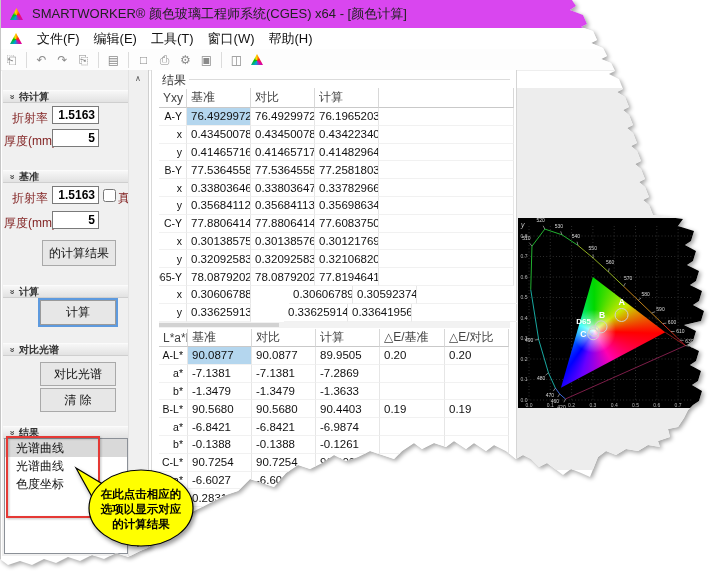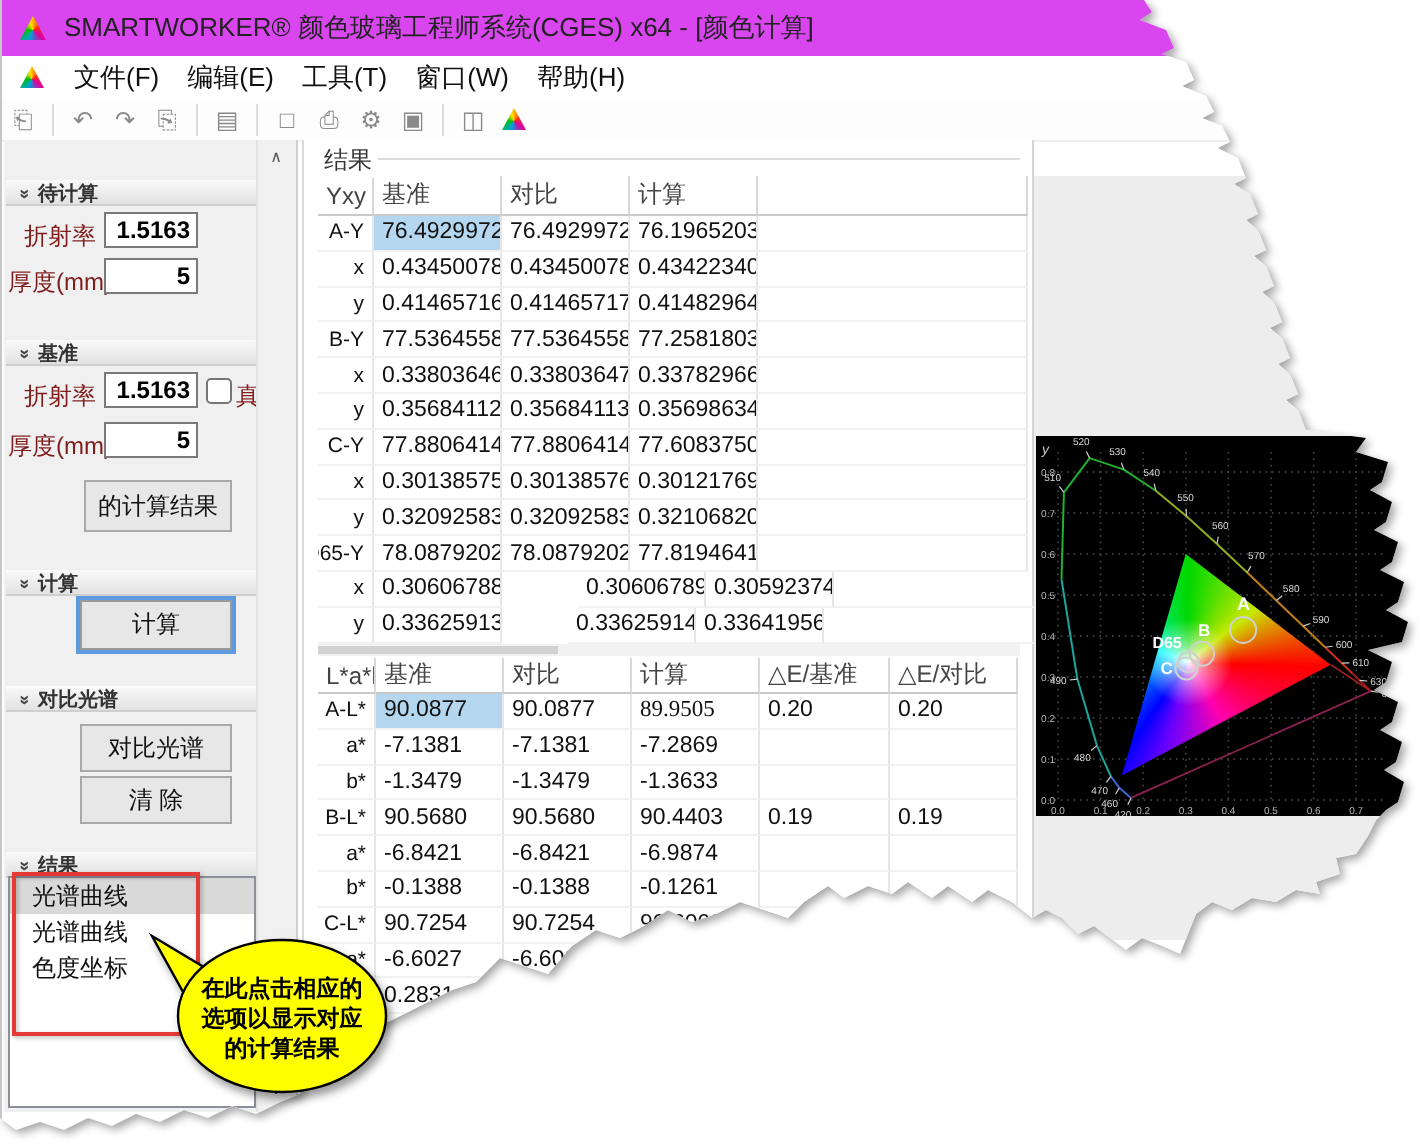--- a/index.html
+++ b/index.html
@@ -262,21 +262,21 @@
             <span class="cell " style="width: 64px; height: 100%;">基准</span>
             <span class="cell " style="width: 64px; height: 100%;">对比</span>
             <span class="cell " style="width: 64px; height: 100%;">计算</span>
             <span class="cell " style="width: 65px; height: 100%;">△E/基准</span>
             <span class="cell " style="width: 64px; height: 100%;">△E/对比</span>
           </div>
           <div class="trow " style="height: 17.8px;">
             <span class="cell lbl" style="width: 29px; height: 100%;">A-L*</span>
             <span class="cell  selc" style="width: 64px; height: 100%;">90.0877</span>
             <span class="cell " style="width: 64px; height: 100%;">90.0877</span>
-            <span class="cell " style="width: 64px; height: 100%; font-family: Liberation Serif, serif;">89.9505</span>
+            <span class="cell " style="width: 64px; height: 100%;">89.9505</span>
             <span class="cell " style="width: 65px; height: 100%;">0.20</span>
             <span class="cell " style="width: 64px; height: 100%;">0.20</span>
           </div>
           <div class="trow " style="height: 17.8px;">
             <span class="cell lbl" style="width: 29px; height: 100%;">a*</span>
             <span class="cell " style="width: 64px; height: 100%;">-7.1381</span>
             <span class="cell " style="width: 64px; height: 100%;">-7.1381</span>
             <span class="cell " style="width: 64px; height: 100%;">-7.2869</span>
             <span class="cell " style="width: 65px; height: 100%;"></span>
             <span class="cell " style="width: 64px; height: 100%;"></span>

